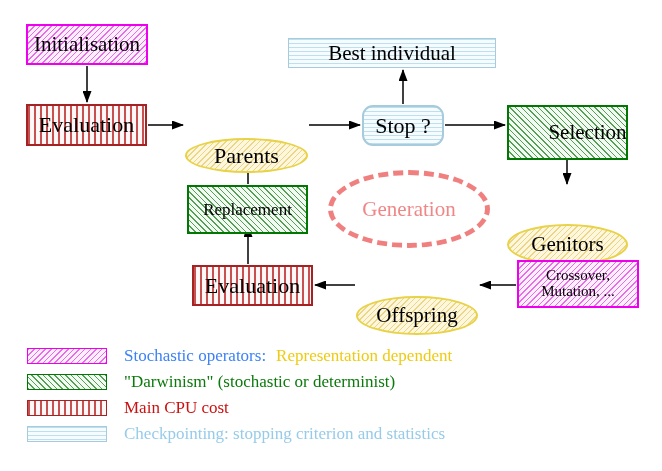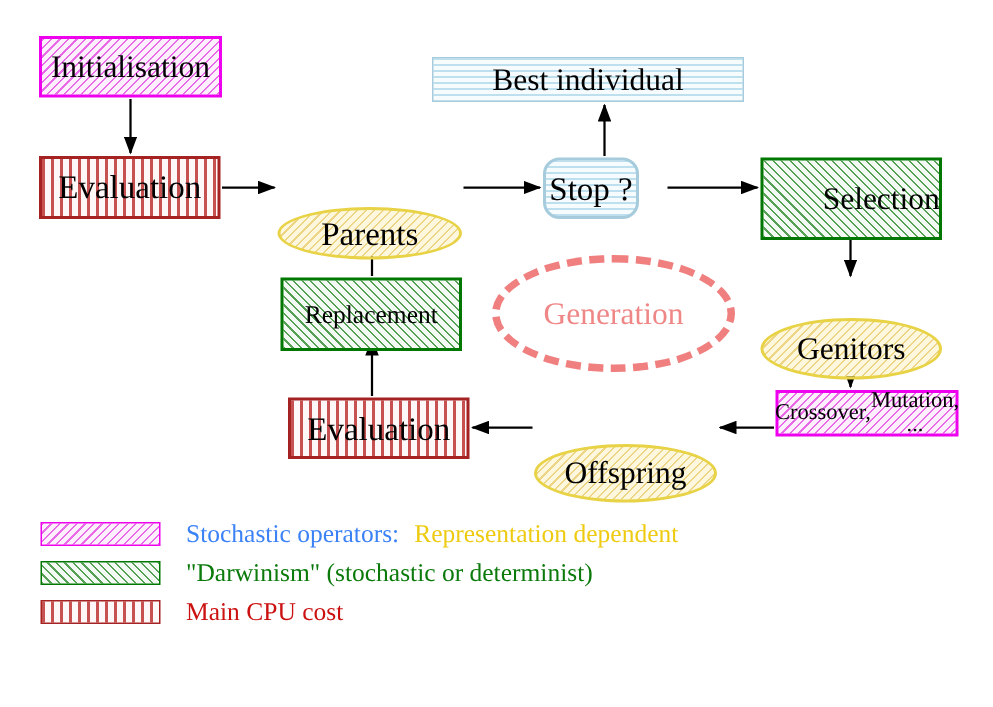--- a/index.html
+++ b/index.html
@@ -37,24 +37,24 @@
     background: repeating-linear-gradient(135deg, #eed585 0, #eed585 1px, #fdf8dd 1px, #fdf8dd 4px);
     border-radius: 50%;
     margin-top: 30px;
   }
 
   
   #initialisation   { left: 26px;  top: 24px;  width: 122px; height: 41px; font-size: 21px; }
   #evaluation-top   { left: 26px;  top: 104px; width: 121px; height: 42px; font-size: 22px; }
   #parents          { left: 185px; top: 108px; width: 123px; height: 35px; font-size: 22px; }
   #best-individual  { left: 288px; top: 38px;  width: 208px; height: 30px; font-size: 21px; }
-  #stop             { left: 362px; top: 105px; width: 64px;  height: 41px; font-size: 22px; border-radius: 11px; border-width: 2px; }
+  #stop             { left: 362px; top: 105px; width: 82px;  height: 41px; font-size: 22px; border-radius: 11px; border-width: 2px; }
   #selection        { left: 507px; top: 105px; width: 121px; height: 55px; font-size: 21px; padding-left: 40px; }
-  #genitors         { left: 507px; top: 182px; width: 121px; height: 41px; font-size: 21px; }
-  #crossover        { left: 517px; top: 260px; width: 122px; height: 31px; font-size: 15px; flex-direction: row; }
+  #genitors         { left: 507px; top: 194px; width: 121px; height: 41px; font-size: 21px; }
+  #crossover        { left: 517px; top: 260px; width: 122px; height: 48px; font-size: 15px; flex-direction: column; }
   #offspring        { left: 356px; top: 266px; width: 122px; height: 39px; font-size: 21px; }
   #evaluation-bottom{ left: 192px; top: 265px; width: 121px; height: 41px; font-size: 22px; }
   #replacement      { left: 187px; top: 185px; width: 121px; height: 49px; font-size: 17px; }
 
   #generation {
     left: 328px; top: 170px; width: 162px; height: 78px;
     border: 5px dashed #f08080; border-radius: 50%;
     color: #ef8787; font-size: 21px;
   }
 
@@ -153,15 +153,19 @@
       <span class="legend-text lt-gold">Representation dependent</span>
     </div>
     <div class="legend-row">
       <div class="legend-swatch hatch-green"></div>
       <span class="legend-text lt-green">"Darwinism" (stochastic or determinist)</span>
     </div>
     <div class="legend-row">
       <div class="legend-swatch vlines-red"></div>
       <span class="legend-text lt-red">Main CPU cost</span>
     </div>
+    <div class="legend-row">
+      <div class="legend-swatch hlines-cyan"></div>
+      <span class="legend-text lt-cyan">Checkpointing: stopping criterion and statistics</span>
+    </div>
   </div>
 
 </div>
 
 </body></html>

